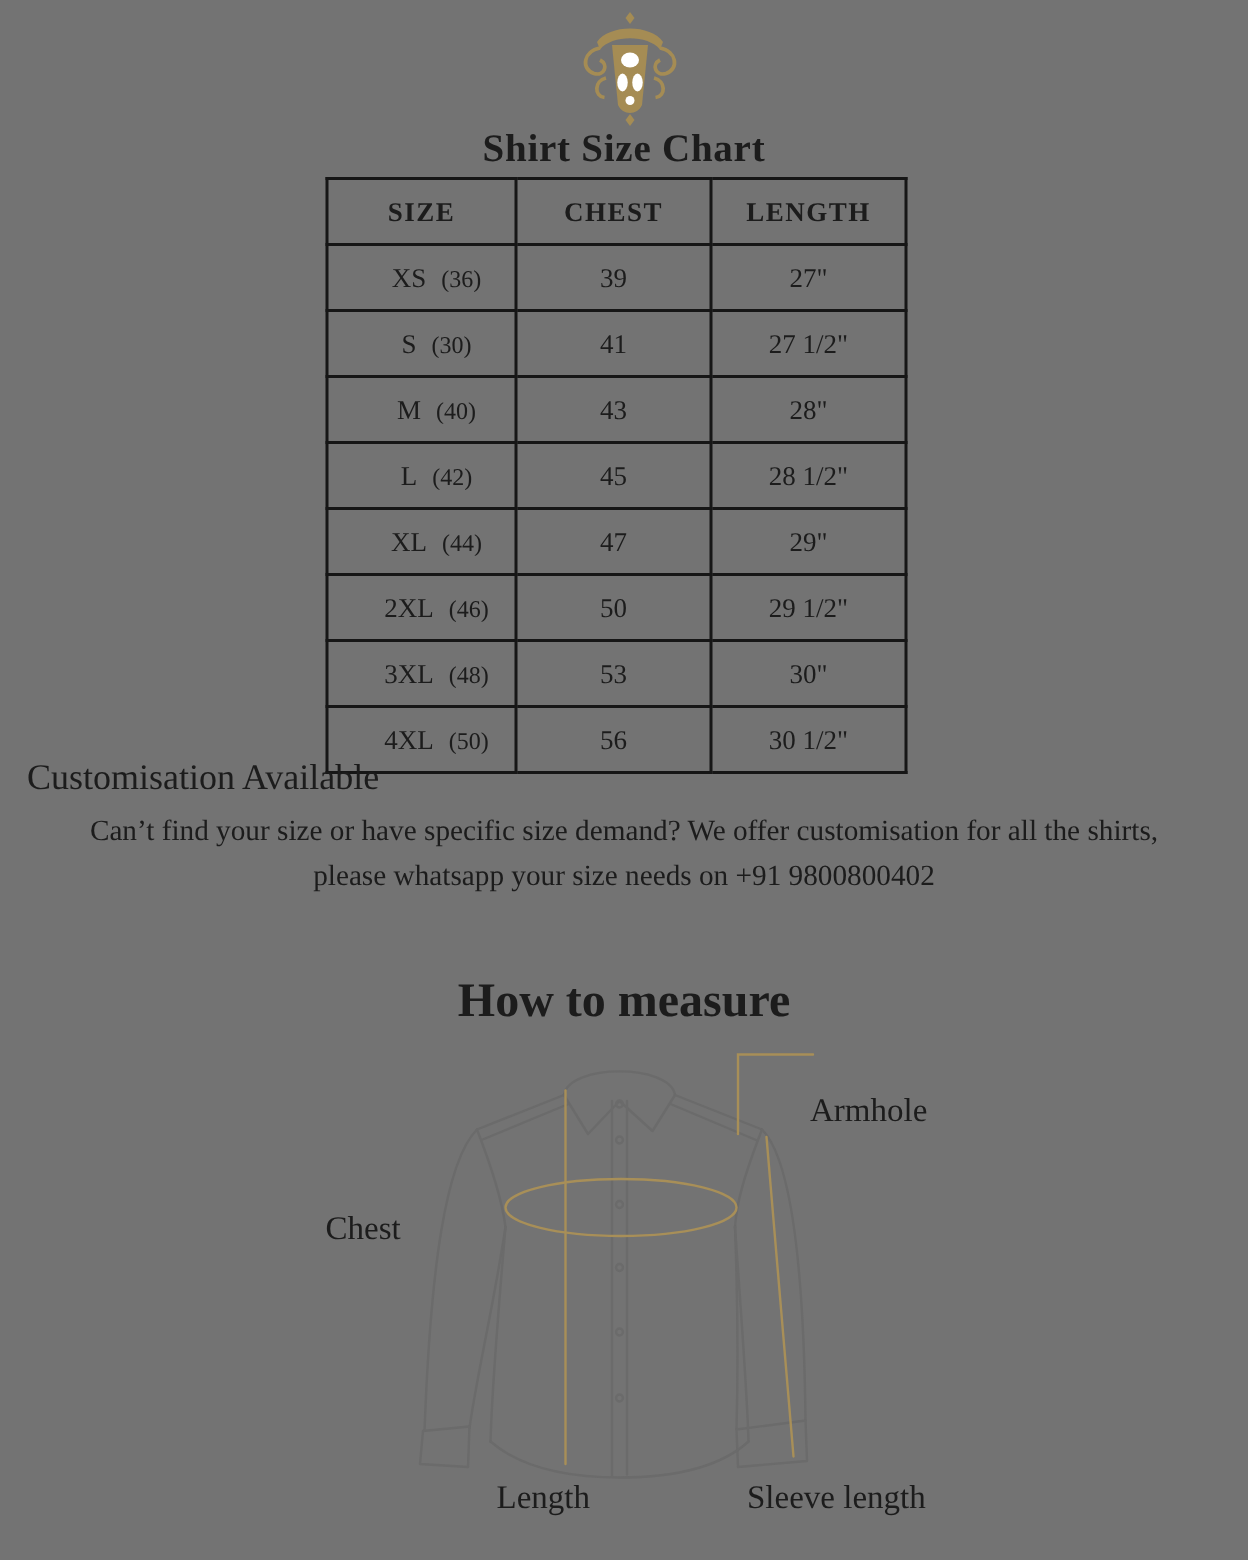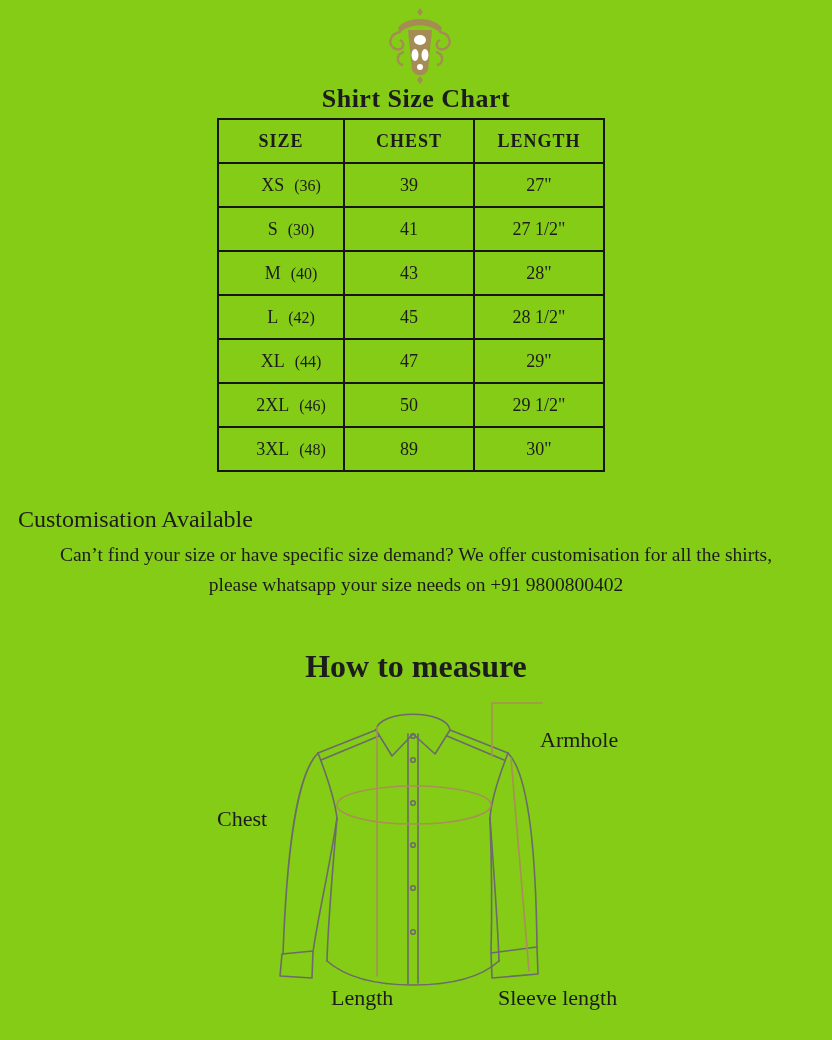--- a/index.html
+++ b/index.html
@@ -1,20 +1,20 @@
 <!DOCTYPE html>
 <html><head>
 <meta charset="utf-8">
 <style>
   html, body { margin: 0; padding: 0; background: #fff; }
   .page {
     position: relative;
     width: 832px;
     height: 1040px;
-    background: #84cc16;
+    background: #737373;
     font-family: "Liberation Serif", "DejaVu Serif", serif;
     color: #1c1c1c;
     overflow: hidden;
   }
   .logo {
     position: absolute;
     left: 384px;
     top: 8px;
     width: 72px;
     height: 78px;
@@ -166,22 +166,27 @@
         <td>47</td>
         <td>29"</td>
       </tr>
       <tr>
         <td class="size-cell"><span class="size-label">2XL</span><span class="fit">(46)</span></td>
         <td>50</td>
         <td>29 1/2"</td>
       </tr>
       <tr>
         <td class="size-cell"><span class="size-label">3XL</span><span class="fit">(48)</span></td>
-        <td>89</td>
+        <td>53</td>
         <td>30"</td>
+      </tr>
+      <tr>
+        <td class="size-cell"><span class="size-label">4XL</span><span class="fit">(50)</span></td>
+        <td>56</td>
+        <td>30 1/2"</td>
       </tr>
     </tbody>
   </table>
 
   <div class="custom-heading">Customisation Available</div>
   <div class="custom-note">Can’t find your size or have specific size demand? We offer customisation for all the shirts, please whatsapp your size needs on +91 9800800402</div>
 
   <div class="measure-heading">How to measure</div>
 
   <svg class="diagram" viewBox="0 0 480 345" aria-hidden="true">

